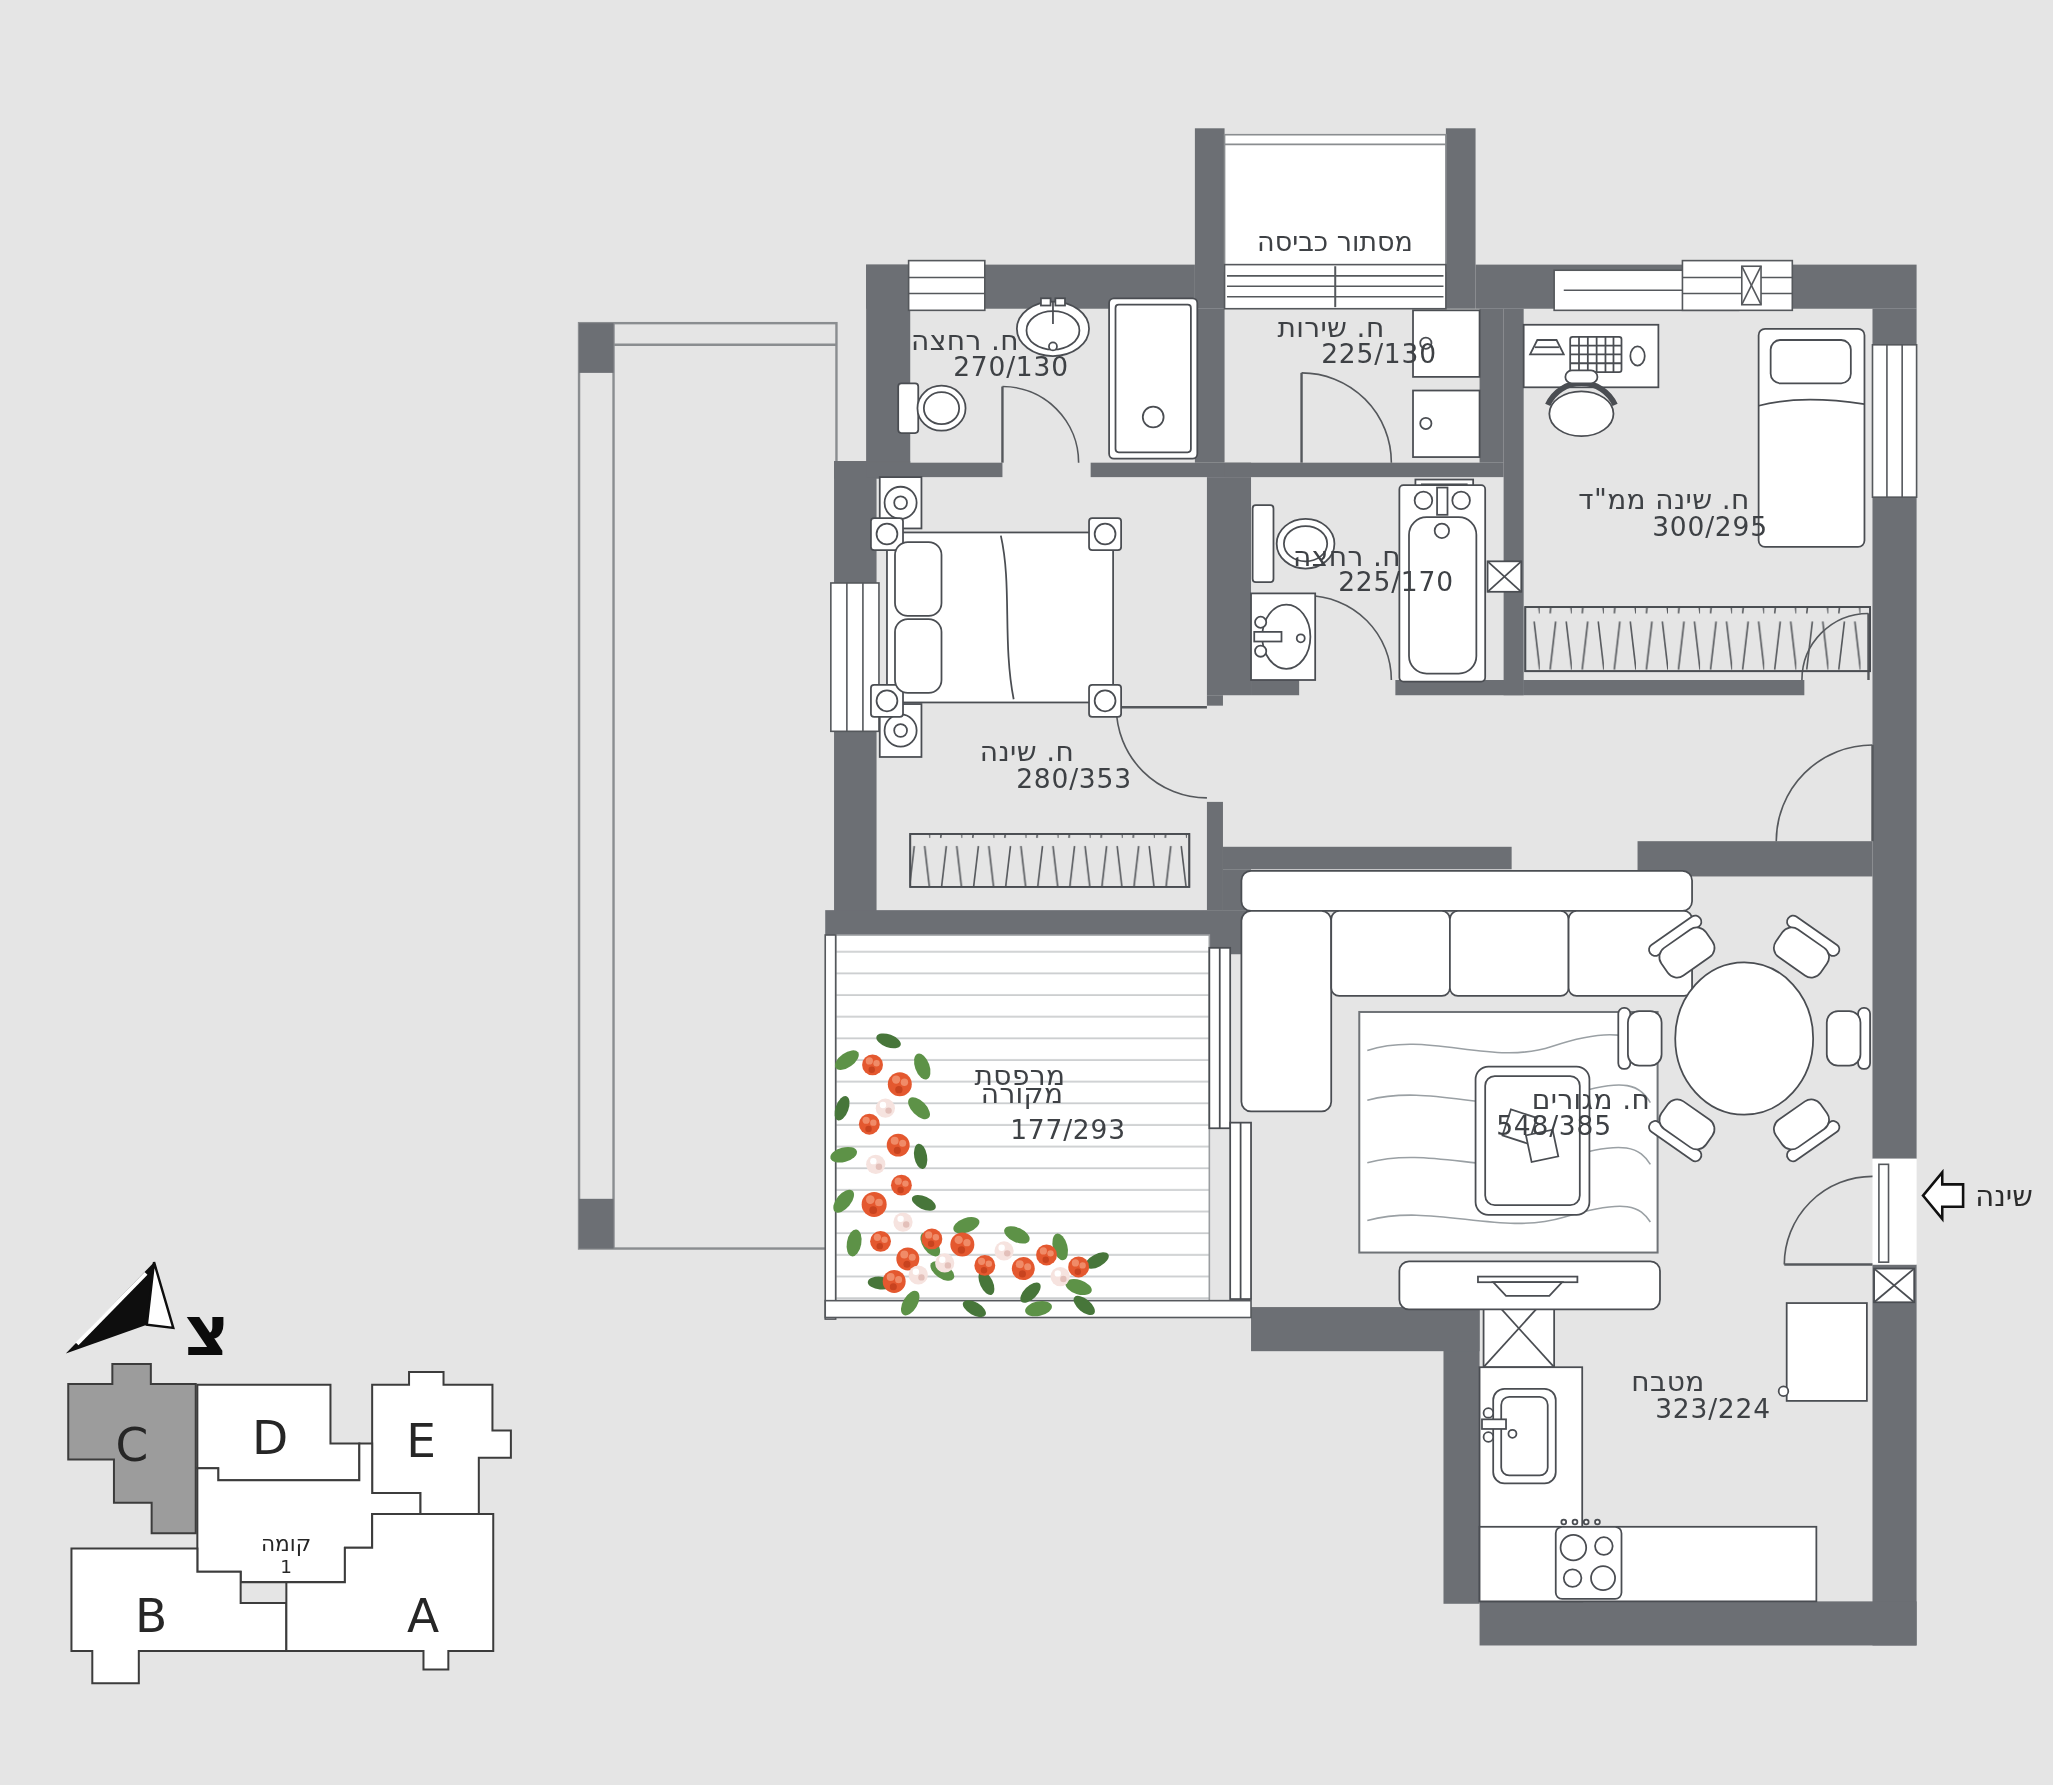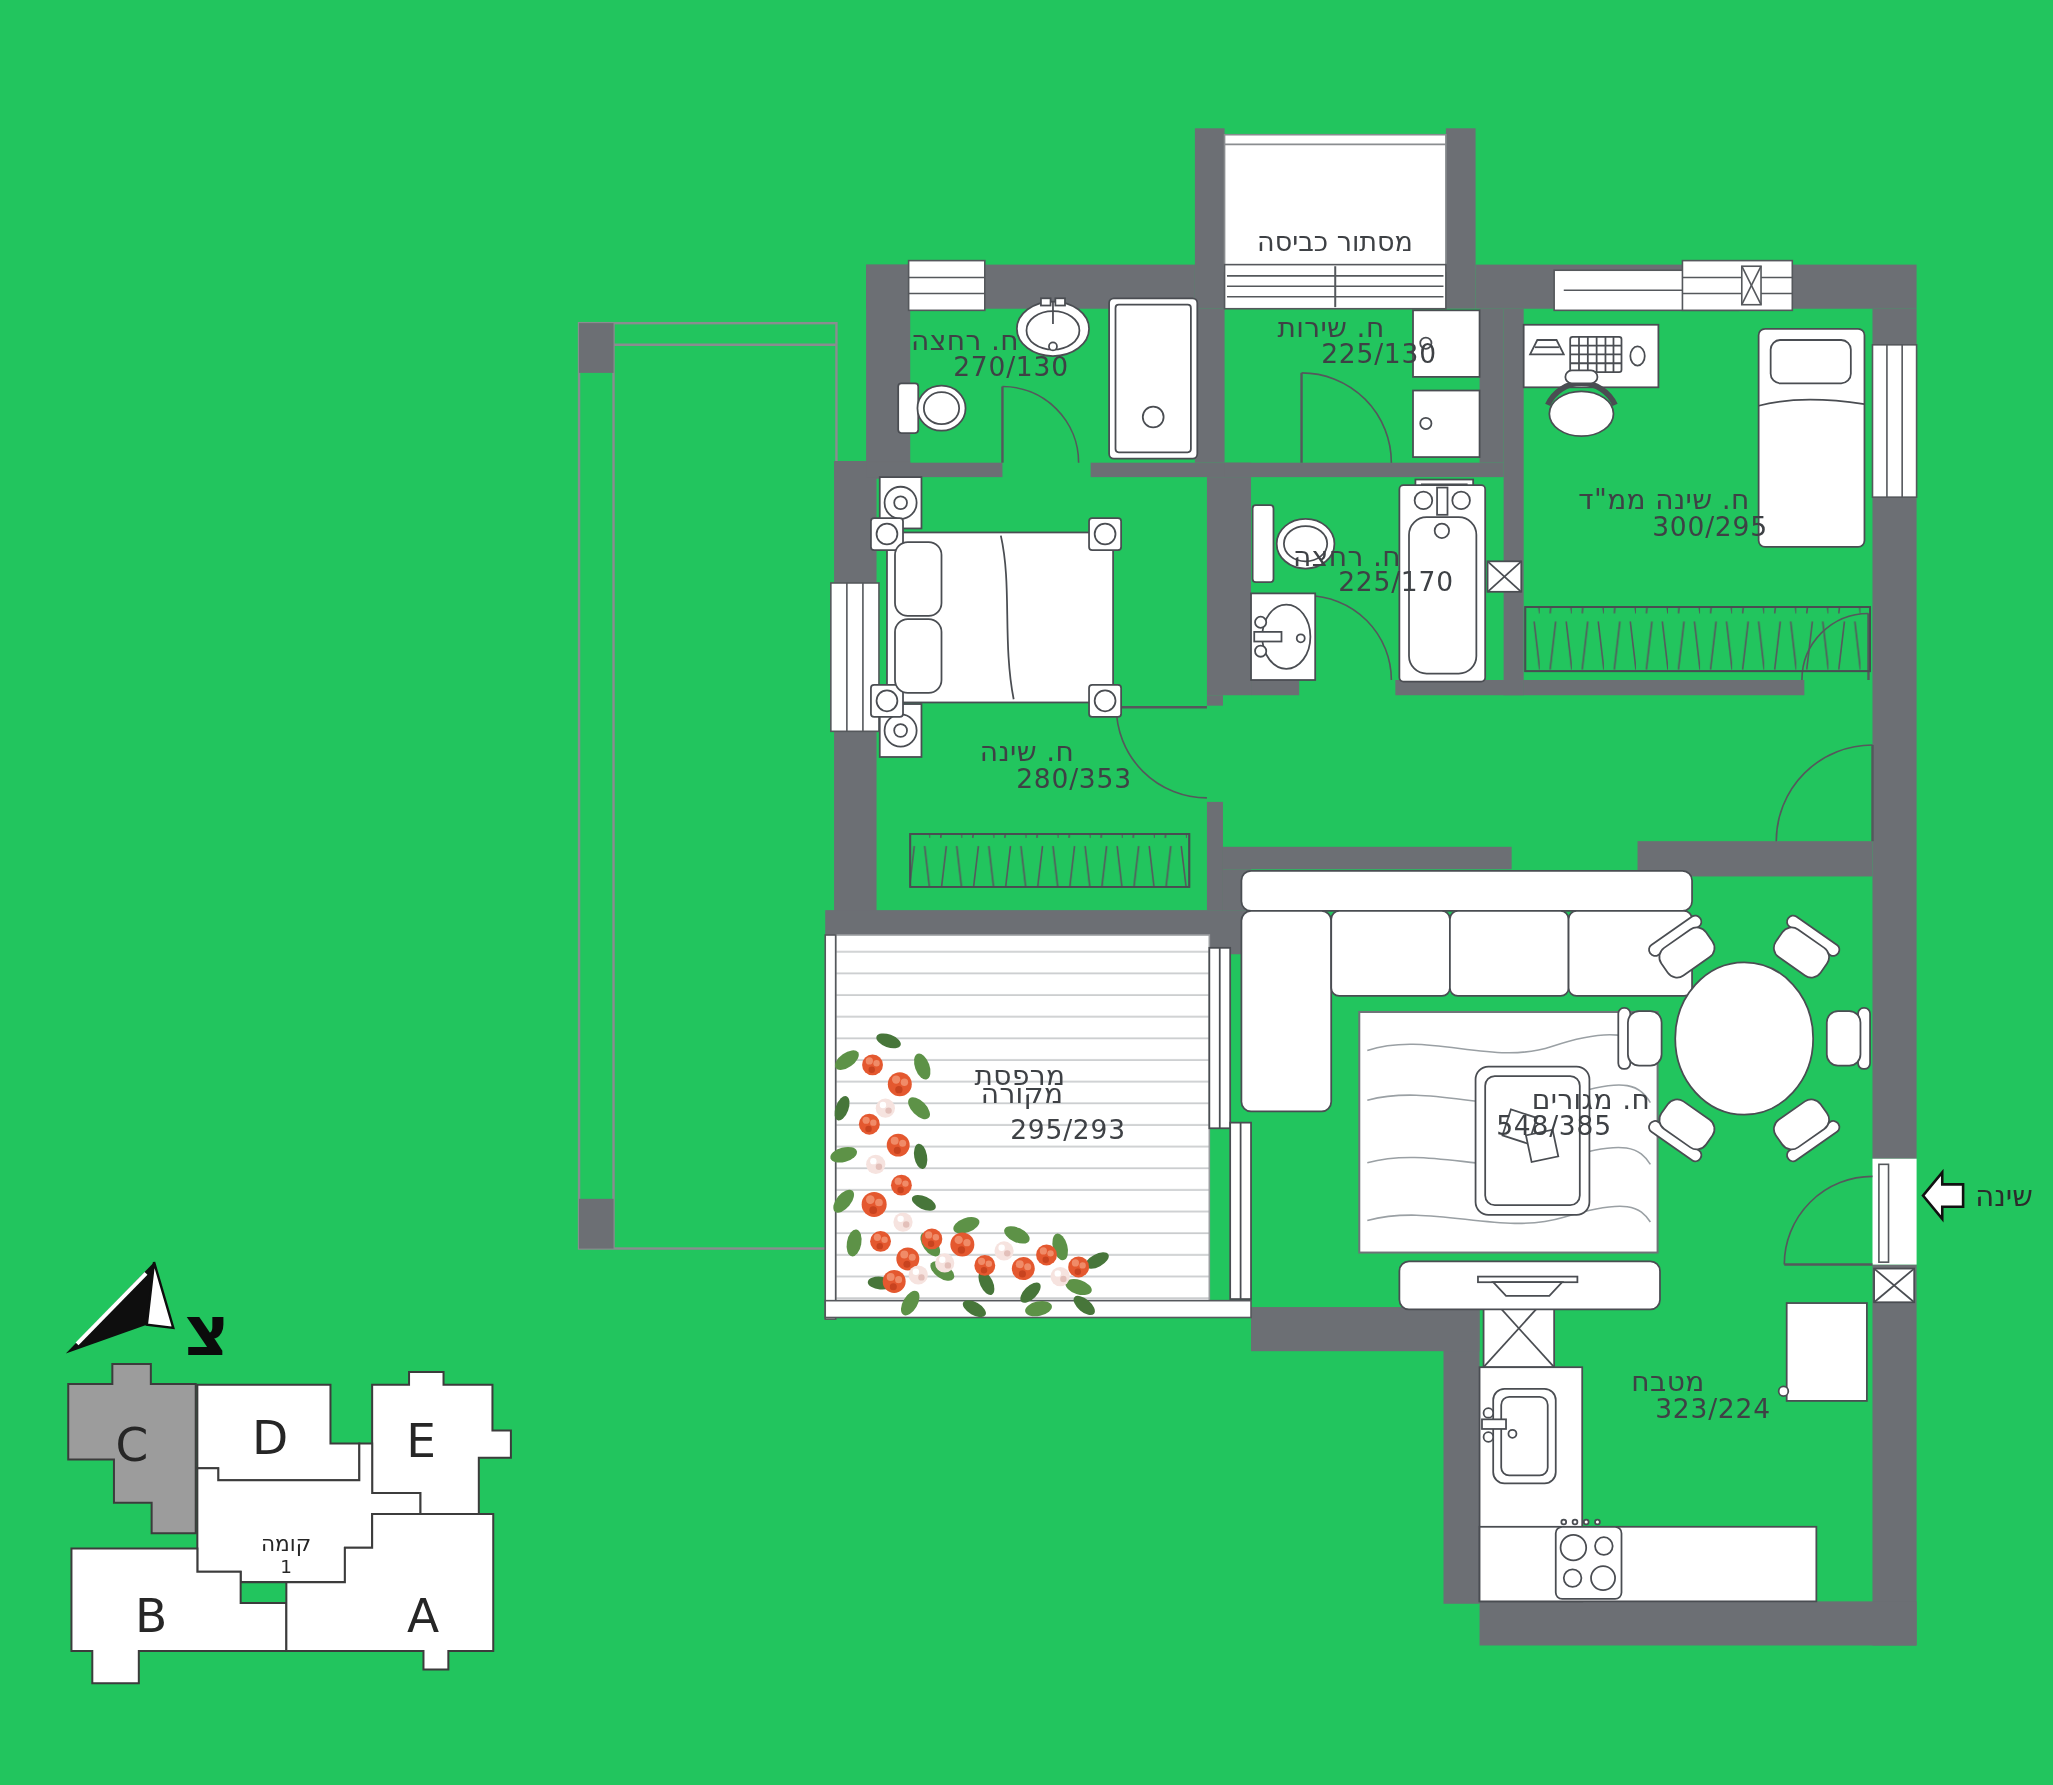--- a/index.html
+++ b/index.html
@@ -1,16 +1,16 @@
 <!DOCTYPE html>
 <html lang="he" style="font-size:13px"><head>
 <meta charset="utf-8">
 <style>
   html,body{margin:0;padding:0;background:#fff;font-family:"DejaVu Sans",sans-serif;}
-  .canvas{position:relative;width:2053px;height:1785px;background:#22c55e;overflow:hidden;}
+  .canvas{position:relative;width:2053px;height:1785px;background:#e5e5e5;overflow:hidden;}
   svg.plan{position:absolute;left:0;top:0;width:2053px;height:1785px;}
   .lbl{position:absolute;transform:translate(-50%,-50%);color:#3e4145;white-space:nowrap;direction:rtl;text-align:center;}
   .room-name{font-size:28px;letter-spacing:0.4px;}
   .room-dims{font-size:26.5px;letter-spacing:0.8px;margin-left:46px;}
   .laundry-lbl{font-size:27px;}
   .entrance-lbl{font-size:29px;color:#2c2c2c;}
   .kp-letter{font-size:47px;color:#262626;}
   .kp-floor{font-size:21.7px;color:#262626;}
   .kp-floor-num{font-size:18.4px;color:#262626;}
   .north-letter{font-size:69px;font-weight:bold;color:#0b0b0b;}
@@ -459,21 +459,21 @@
 <div class="lbl room-dims" style="left:1664px;top:526px">300/295</div>
 
 <div class="lbl room-name" style="left:1347px;top:556px">ח. רחצה</div>
 <div class="lbl room-dims" style="left:1350px;top:581px">225/170</div>
 
 <div class="lbl room-name" style="left:1027px;top:751px">ח. שינה</div>
 <div class="lbl room-dims" style="left:1028px;top:778px">280/353</div>
 
 <div class="lbl room-name" style="left:1020px;top:1075px">מרפסת</div>
 <div class="lbl room-name" style="left:1022px;top:1093px">מקורה</div>
-<div class="lbl room-dims" style="left:1022px;top:1129px">295/293</div>
+<div class="lbl room-dims" style="left:1022px;top:1129px">177/293</div>
 
 <div class="lbl room-name" style="left:1591px;top:1099px">ח. מגורים</div>
 <div class="lbl room-dims" style="left:1508px;top:1125px">548/385</div>
 
 <div class="lbl room-name" style="left:1668px;top:1381px">מטבח</div>
 <div class="lbl room-dims" style="left:1667px;top:1408px">323/224</div>
 
 <div class="lbl entrance-lbl" style="left:2004px;top:1196px">שינה</div>
 
 <div class="lbl north-letter" style="left:207px;top:1331px">צ</div>

